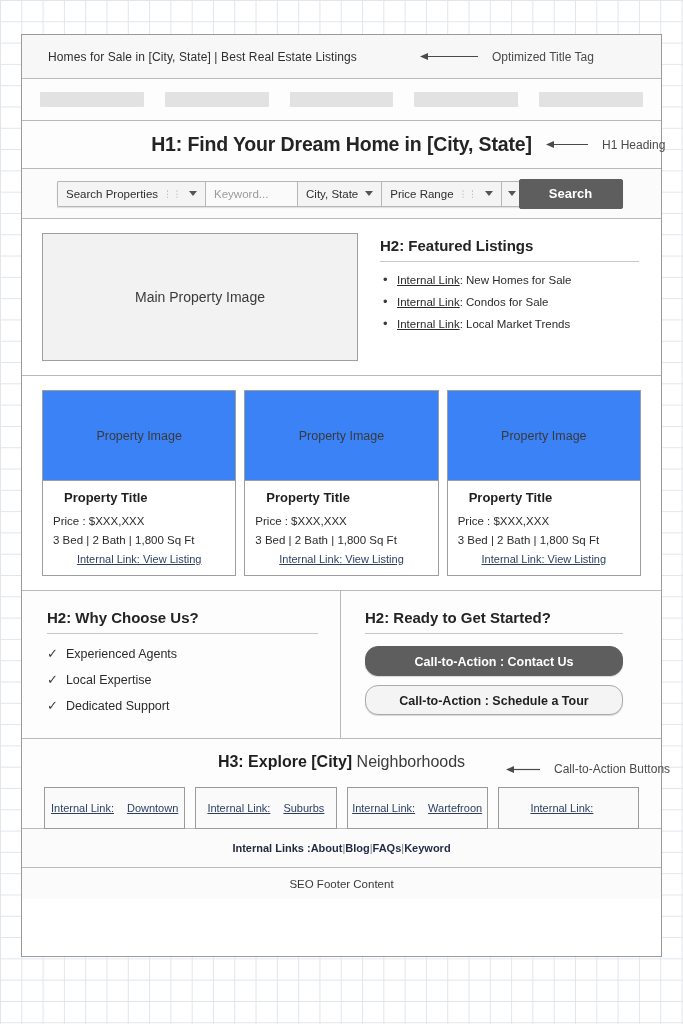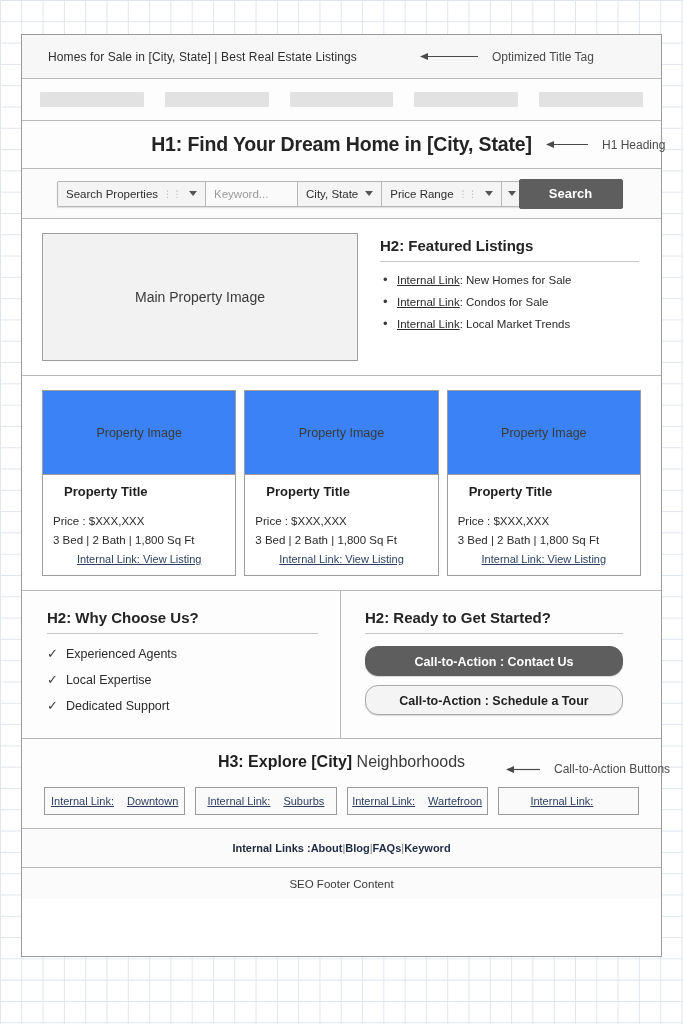--- a/index.html
+++ b/index.html
@@ -250,21 +250,21 @@
   .card-body {
     padding: 9px 10px 0 10px;
     flex: 1;
     display: flex;
     flex-direction: column;
   }
   .card-title {
     font-size: 13px;
     font-weight: bold;
     color: #1f1f1f;
-    margin-bottom: 16px;
+    margin-bottom: 10px;
     padding-left: 11px;
   }
   .card-line {
     font-size: 11.5px;
     color: #2b2b2b;
     margin-bottom: 7px;
   }
   .card-link {
     font-size: 11px;
     text-align: center;
@@ -345,21 +345,21 @@
     margin-bottom: 16px;
   }
   .hood-title b { color: #1f1f1f; }
   .hood-row {
     display: flex;
     gap: 10px;
     padding: 0 22px;
   }
   .hood-btn {
     flex: 1 1 0;
-    height: 28px;
+    height: 42px;
     border: 1px solid #9a9a9a;
     background: #fafafa;
     display: flex;
     align-items: center;
     justify-content: center;
     font-size: 11px;
     color: #2b2b2b;
     box-sizing: border-box;
     cursor: pointer;
     white-space: nowrap;

